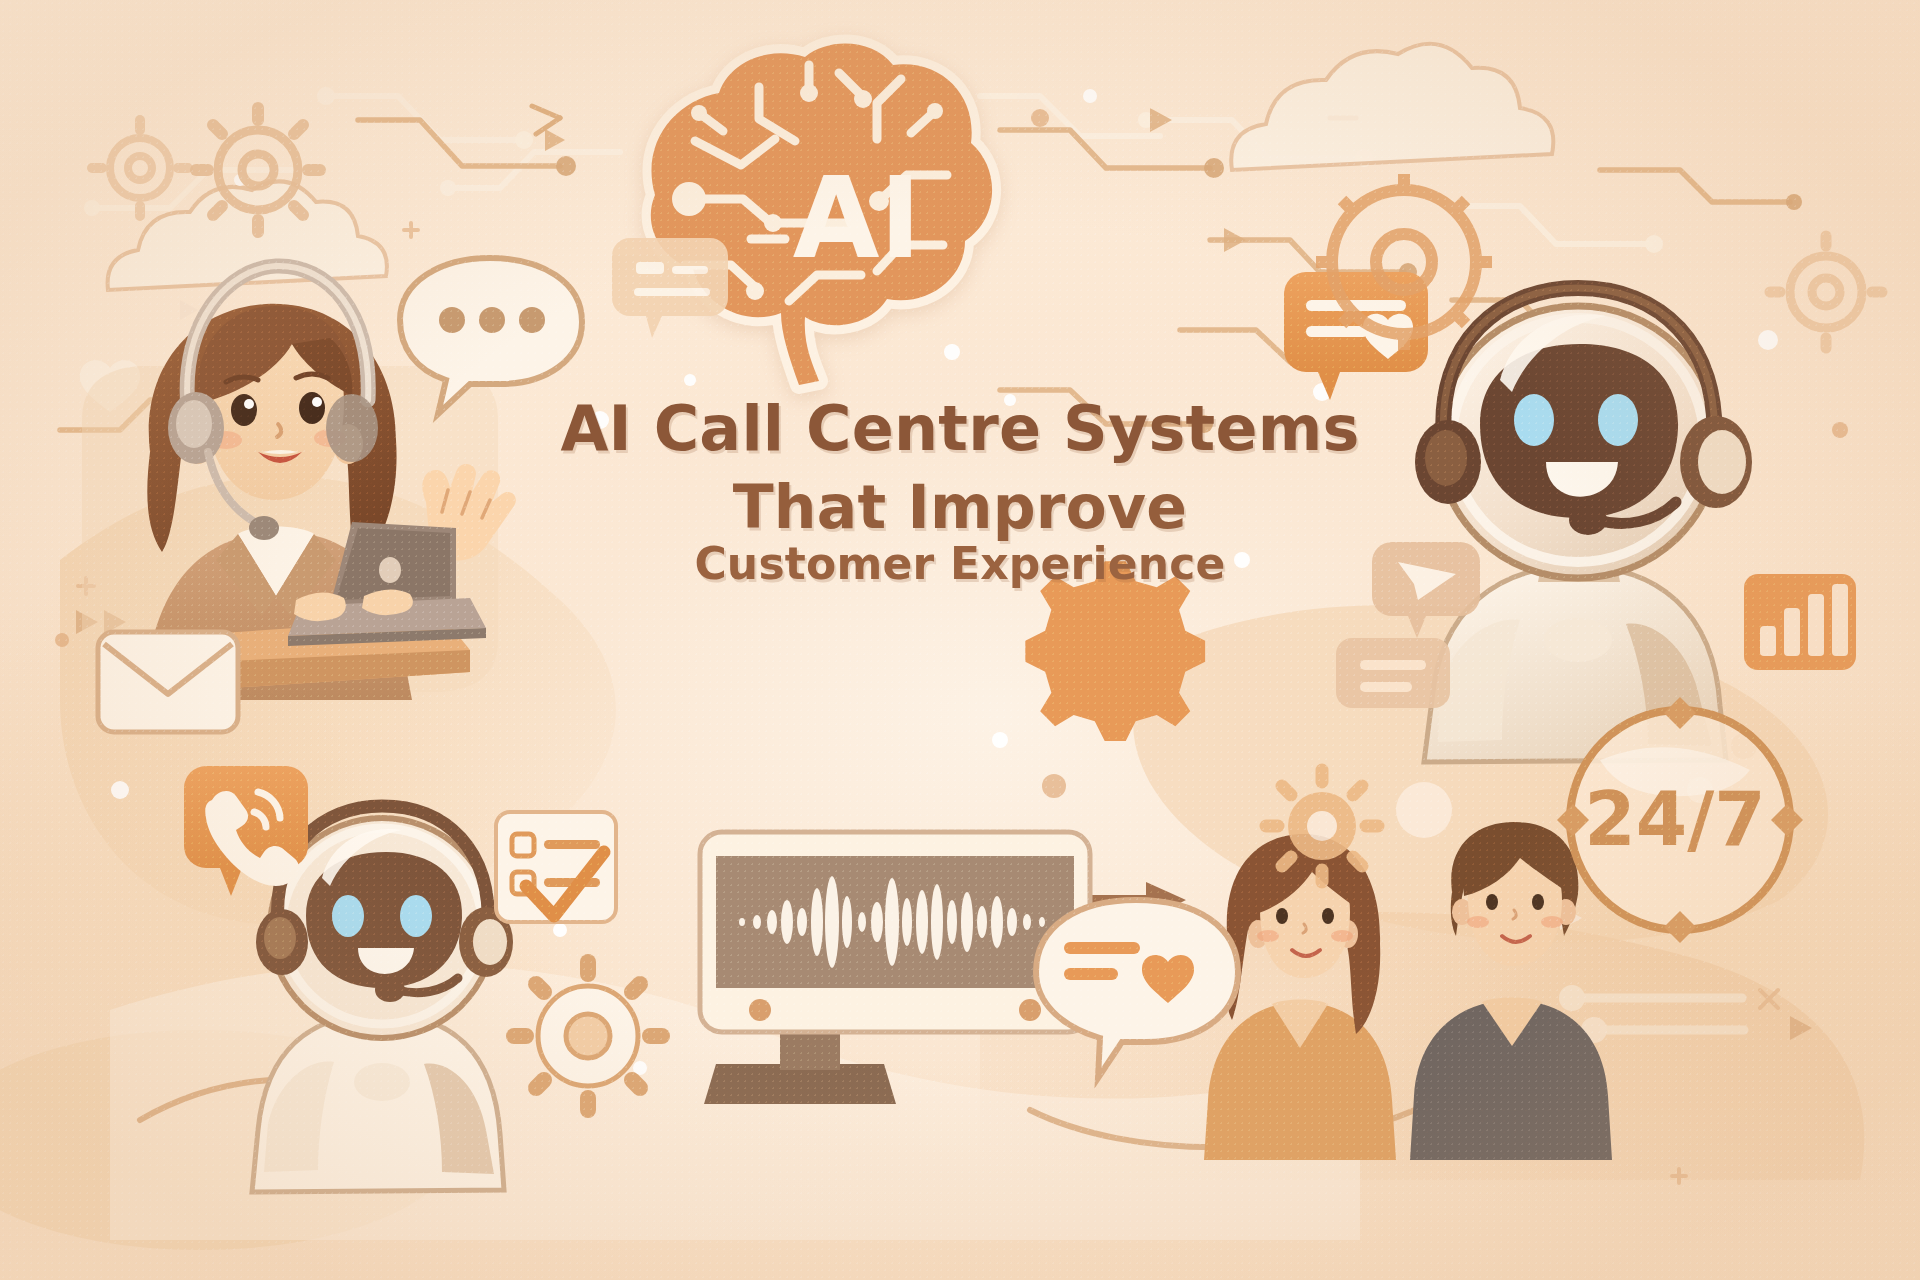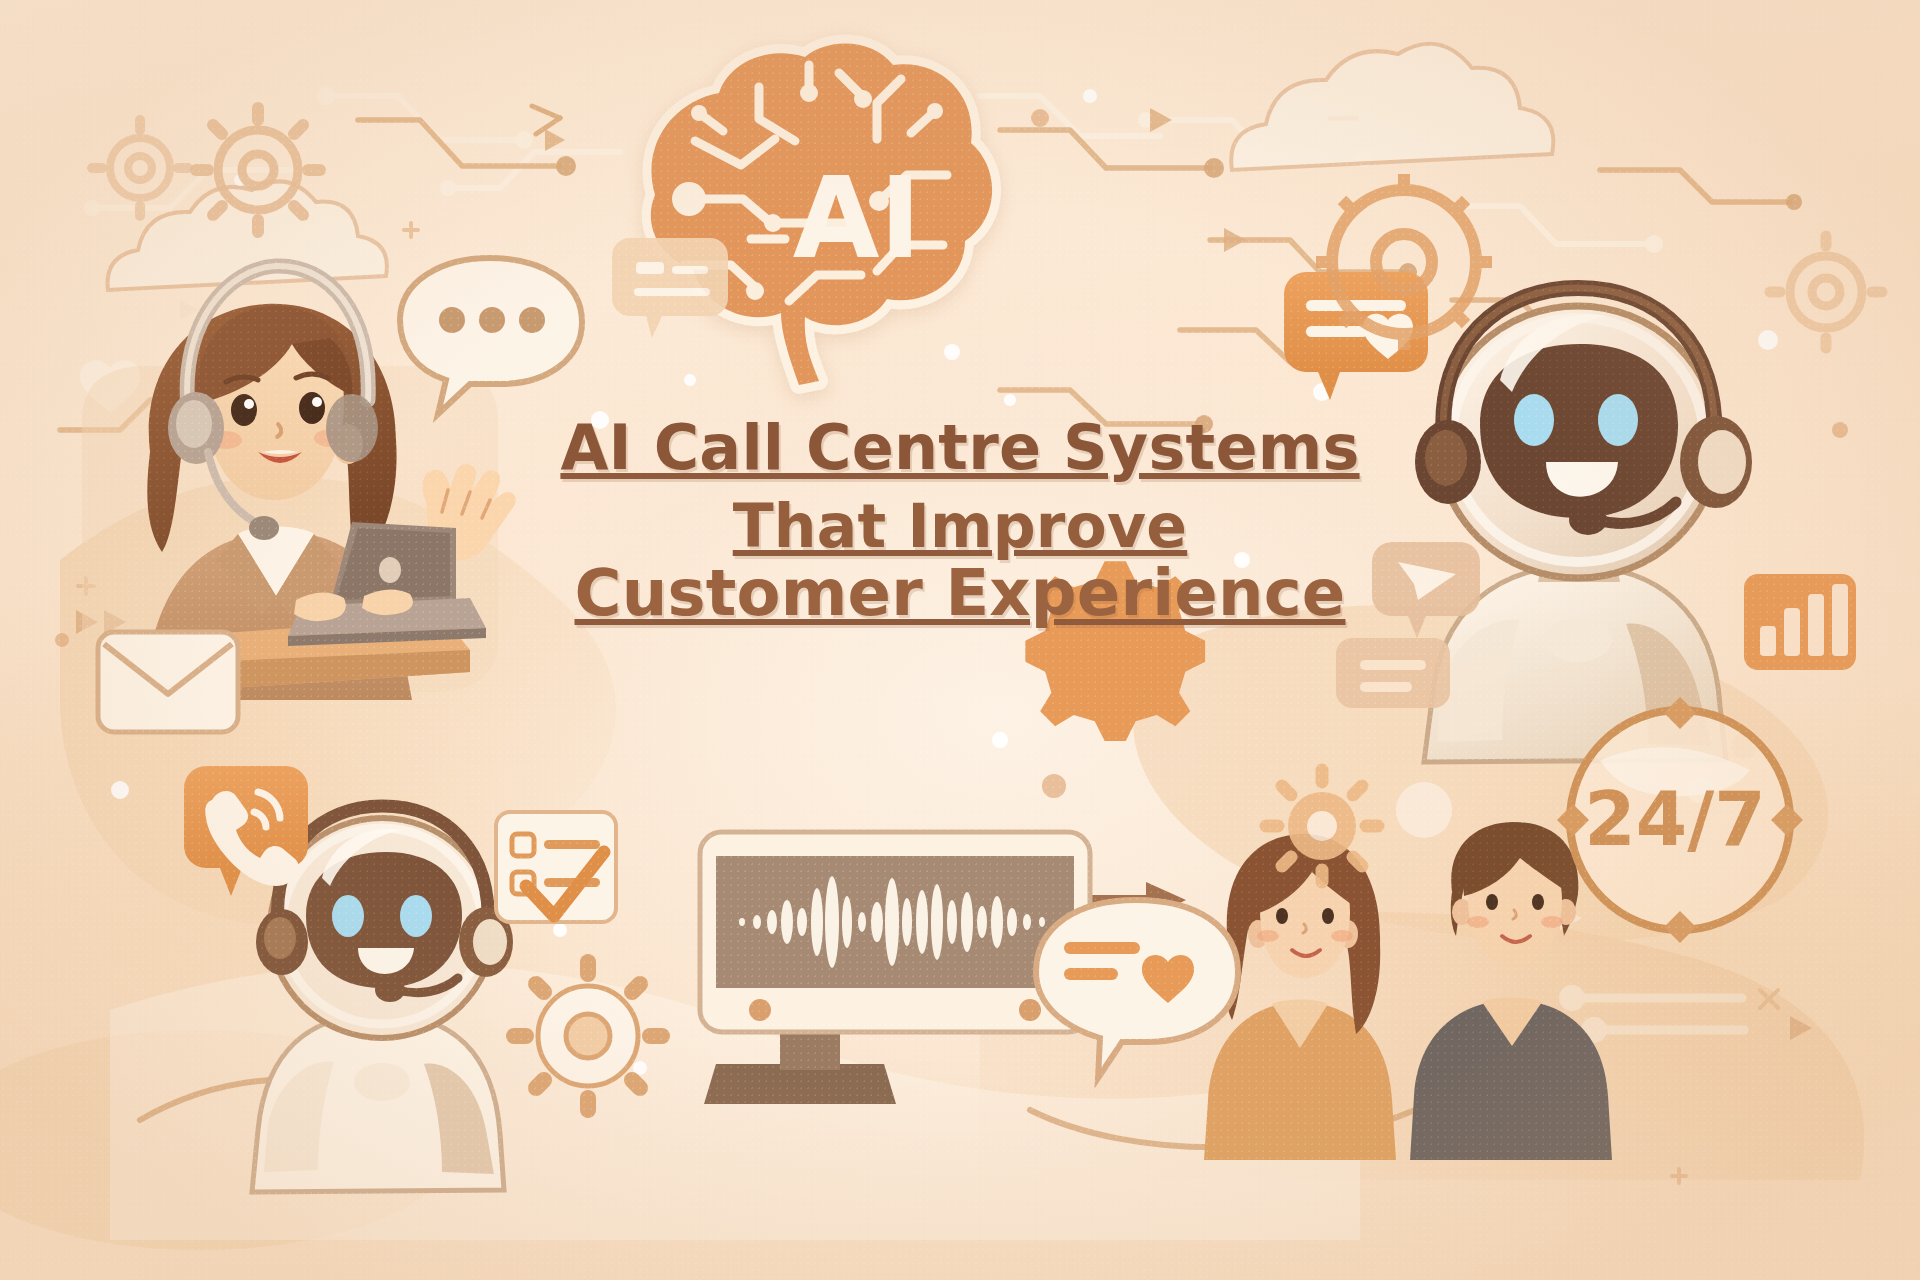--- a/index.html
+++ b/index.html
@@ -28,36 +28,35 @@
   }
   .vig{
     position:absolute;inset:0;pointer-events:none;
     background:radial-gradient(ellipse 1150px 760px at 50% 50%, rgba(255,255,255,0) 55%, rgba(214,162,112,.22) 100%);
   }
   .layer{position:absolute;inset:0;}
   svg{display:block;overflow:visible;}
 
   
   .headline{
-    position:absolute;left:50%;top:415px;transform:translateX(-50%);
+    position:absolute;left:50%;top:396px;transform:translateX(-50%);
     width:860px;text-align:center;z-index:40;
     font-family:"DejaVu Sans", sans-serif;
     color:#8f5b3c;
     letter-spacing:.2px;
-    text-decoration:underline;
   }
   .hl-line{
     display:block;font-weight:bold;
     line-height:1.06;
     text-shadow:2px 3px 0 rgba(150,95,60,.20);
     white-space:nowrap;
   }
   .hl1{font-size:62px;color:#8c5738;}
   .hl2{font-size:60px;color:#955e3c;margin-top:14px;}
-  .hl3{font-size:64px;color:#9b6340;margin-top:2px;}
+  .hl3{font-size:44px;color:#9b6340;margin-top:2px;}
 
   .soft{filter:drop-shadow(0 5px 9px rgba(186,127,80,.20));}
 </style>
 </head>
 <body>
 
 <div class="stage">
 
   <svg class="layer" width="1920" height="1280" viewBox="0 0 1920 1280">
     <defs>

